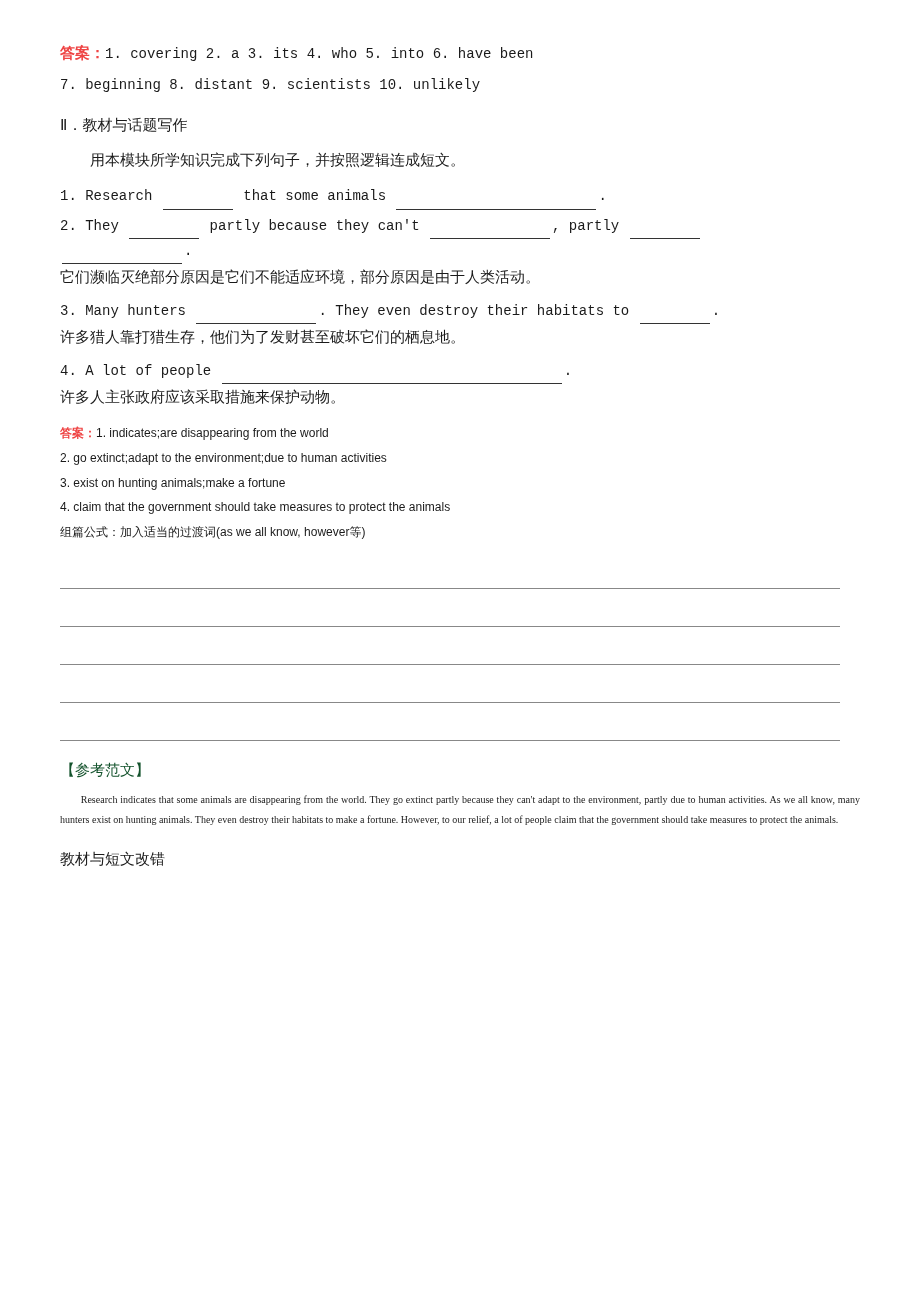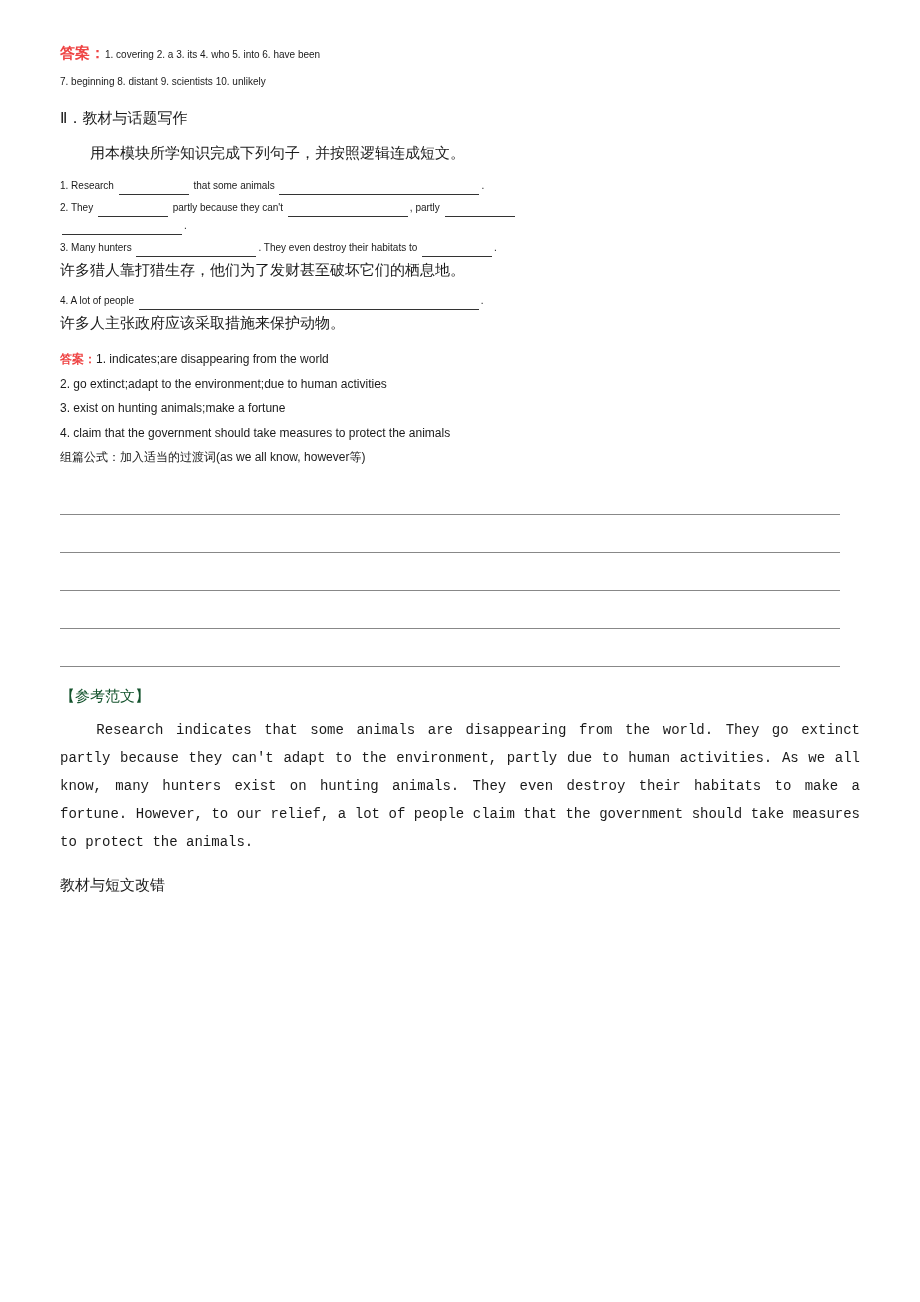--- a/index.html
+++ b/index.html
@@ -22,22 +22,22 @@
     .red-label {
       color: #ef4444;
       font-weight: bold;
     }
 
     .section-line {
       margin-bottom: 6px;
     }
 
     .mono {
-      font-family: Liberation Sans, sans-serif;
-      font-size: 10px;
+      font-family: Liberation Mono, monospace;
+      font-size: 14px;
     }
 
     .chinese-text {
       font-family: "SimSun", "宋体", serif;
       font-size: 15px;
       margin-bottom: 8px;
       margin-left: 0;
     }
 
     .indent {
@@ -81,22 +81,22 @@
       margin-top: 16px;
     }
 
     .reference-title {
       color: #14532d;
       font-weight: normal;
       margin-bottom: 6px;
     }
 
     .reference-body {
-      font-family: Liberation Mono, monospace;
-      font-size: 14px;
+      font-family: Liberation Serif, serif;
+      font-size: 10px;
       line-height: 2;
       text-align: justify;
     }
 
     .final-heading {
       margin-top: 16px;
       font-size: 15px;
     }
 
     .answer-line {
@@ -124,20 +124,21 @@
   </div>
 </div>
 
 <div style="margin-top:4px;">
   <div class="exercise-line mono">
     2. They <span class="blank-line blank-short"></span> partly because they can't <span class="blank-line blank-medium"></span>, partly <span class="blank-line blank-short"></span>
   </div>
   <div class="exercise-line mono">
     <span class="blank-line blank-medium"></span>.
   </div>
+  <div class="chinese-text">它们濒临灭绝部分原因是它们不能适应环境，部分原因是由于人类活动。</div>
 </div>
 
 <div style="margin-top:4px;">
   <div class="exercise-line mono">
     3. Many hunters <span class="blank-line blank-medium"></span>. They even destroy their habitats to <span class="blank-line blank-short"></span>.
   </div>
   <div class="chinese-text">许多猎人靠打猎生存，他们为了发财甚至破坏它们的栖息地。</div>
 </div>
 
 <div style="margin-top:4px;">

